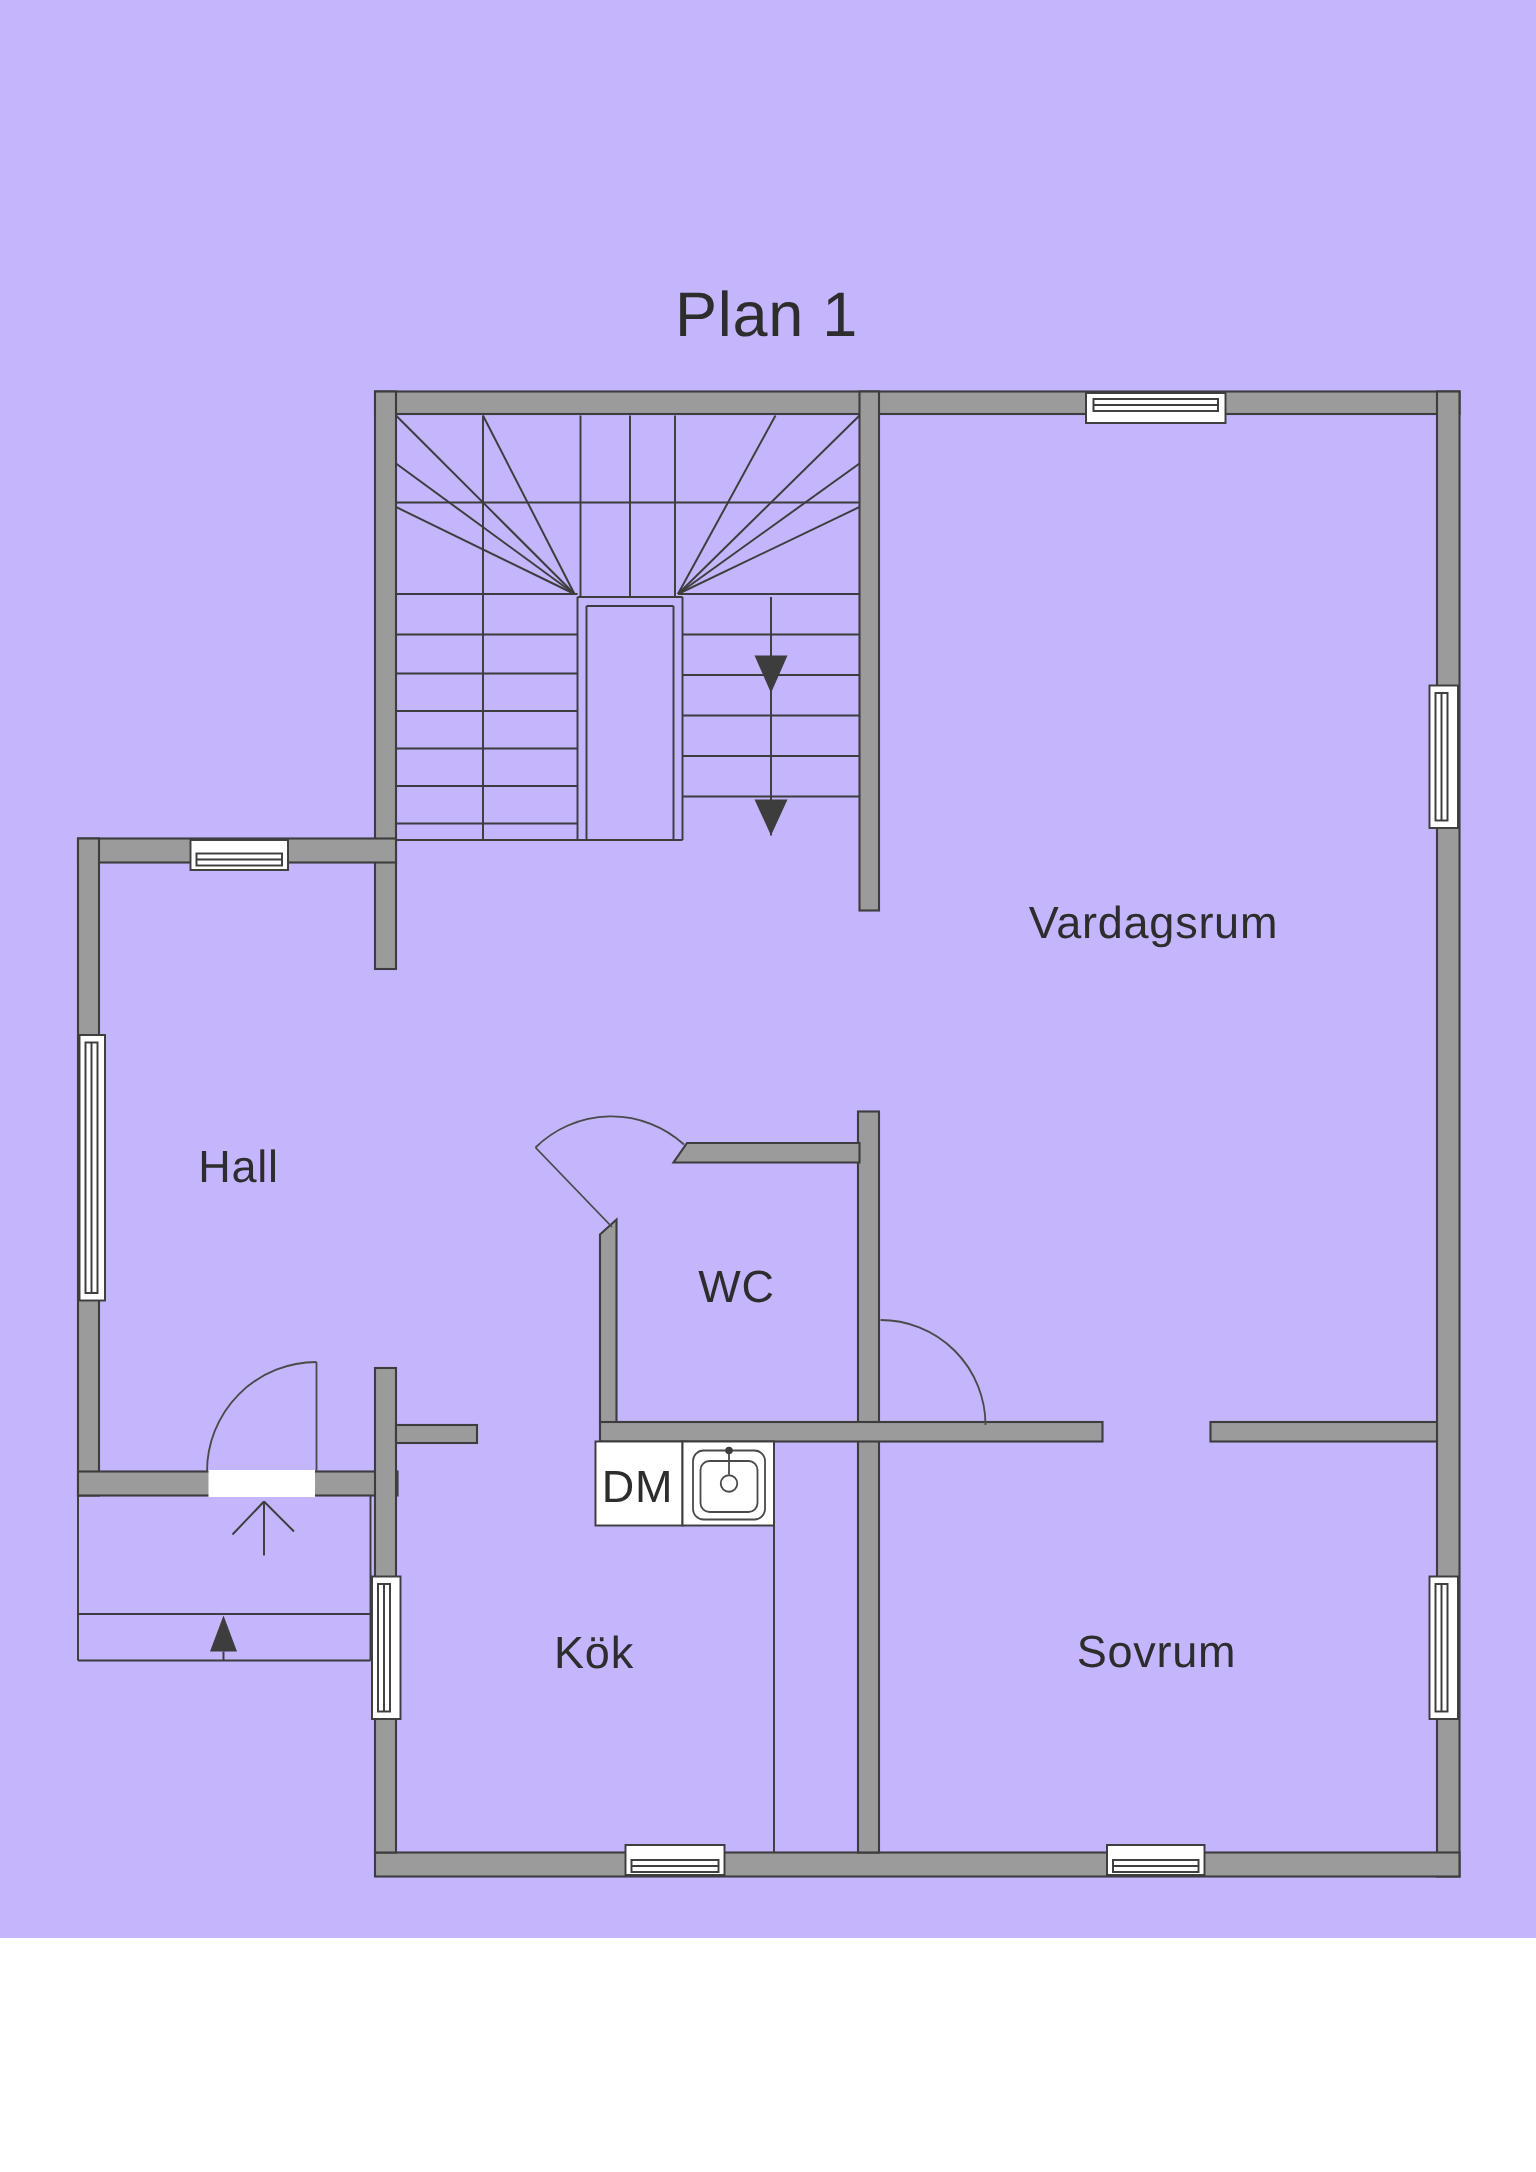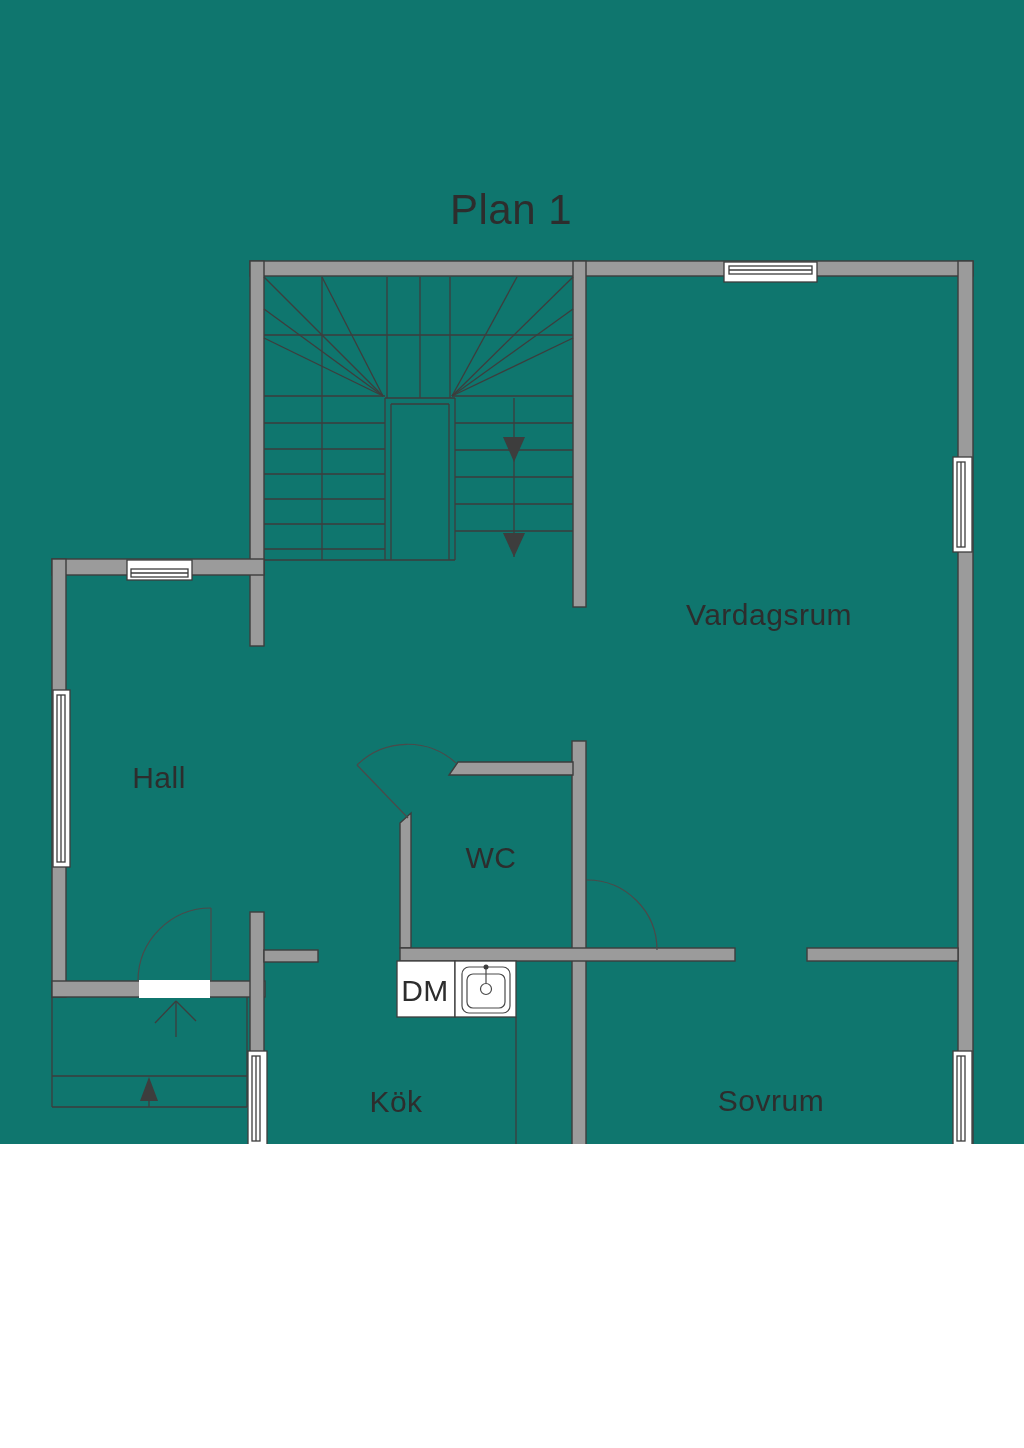--- a/index.html
+++ b/index.html
@@ -1,16 +1,16 @@
 <!DOCTYPE html>
 <html><head>
 <meta charset="utf-8">
 <style>
   html,body{margin:0;padding:0;background:#ffffff;}
-  .canvas{position:relative;width:1024px;height:1144px;background:#0f766e;overflow:hidden;
+  .canvas{position:relative;width:1024px;height:1292px;background:#c4b5fd;overflow:hidden;
           font-family:"Liberation Sans", sans-serif;}
   svg{position:absolute;left:0;top:0;}
   .wallstroke{stroke:#3d3d3d;stroke-width:1.4;}
   .thin{stroke:#3d3d3d;stroke-width:1.3;fill:none;}
   .thin2{stroke:#4a4a4a;stroke-width:1.2;fill:none;}
   .winfill{fill:#ffffff;}
   .solid{fill:#3d3d3d;stroke:none;}
   .eraser{fill:#ffffff;stroke:none;}
   .roomlabel{font-size:30px;fill:#2d2d2d;letter-spacing:0.5px;}
   .titlelabel{font-size:42px;fill:#2d2d2d;letter-spacing:0.5px;}

